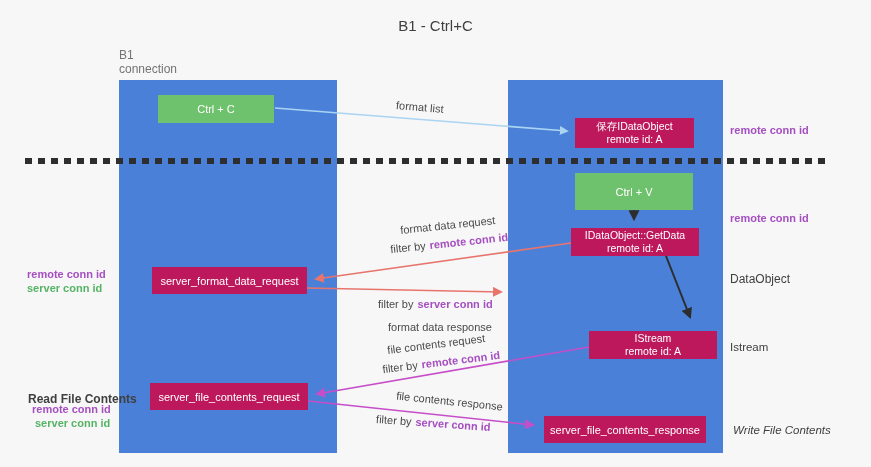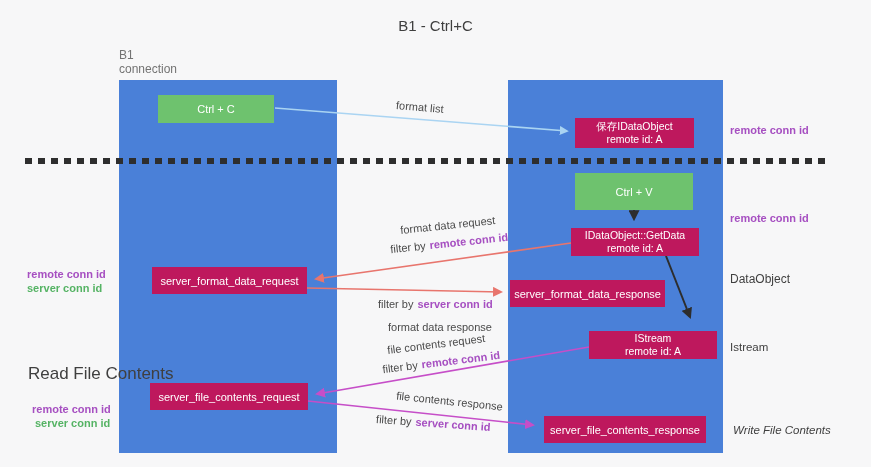--- a/index.html
+++ b/index.html
@@ -101,23 +101,20 @@
 
   <div class="box orange twoline" style="left:571px;top:228px;width:128px;height:28px;">
     <span class="l1">IDataObject::GetData</span>
     <span class="l2">remote id: A</span>
   </div>
 
   <div class="box orange" style="left:152px;top:267px;width:155px;height:27px;">
     <span>server_format_data_request</span>
   </div>
 
-  <div class="box orange" style="left:510px;top:280px;width:155px;height:27px;">
-    <span>server_format_data_response</span>
-  </div>
 
   <div class="box orange twoline" style="left:589px;top:331px;width:128px;height:28px;">
     <span class="l1">IStream</span>
     <span class="l2">remote id: A</span>
   </div>
 
   <div class="box orange" style="left:544px;top:416px;width:162px;height:27px;">
     <span>server_file_contents_response</span>
   </div>
 
@@ -143,21 +140,21 @@
   </div>
 
   <div class="lbl" style="left:396px;top:395px;transform:rotate(6deg);">file contents response</div>
   <div class="lbl" style="left:376px;top:417px;transform:rotate(4deg);">
     <span class="pre">filter by</span><span class="purple">server conn id</span>
   </div>
 
   <div class="lbl purple" style="left:27px;top:268px;">remote conn id</div>
   <div class="lbl greenlbl" style="left:27px;top:282px;">server conn id</div>
 
-  <div class="lbl dark" style="left:28px;top:364px;font-size:17px;">Read File Contents</div>
+  <div class="lbl dark" style="left:28px;top:392px;font-size:12px;font-weight:bold;">Read File Contents</div>
   <div class="lbl purple" style="left:32px;top:403px;">remote conn id</div>
   <div class="lbl greenlbl" style="left:35px;top:417px;">server conn id</div>
 
   <div class="lbl purple" style="left:730px;top:124px;">remote conn id</div>
   <div class="lbl purple" style="left:730px;top:212px;">remote conn id</div>
   <div class="lbl dark" style="left:730px;top:234px;font-size:12px;margin-top:38px;">DataObject</div>
   <div class="lbl dark" style="left:730px;top:341px;font-size:11.5px;">Istream</div>
   <div class="lbl dark" style="left:733px;top:424px;font-size:11.5px;font-style:italic;">Write File Contents</div>
 
 </div>

